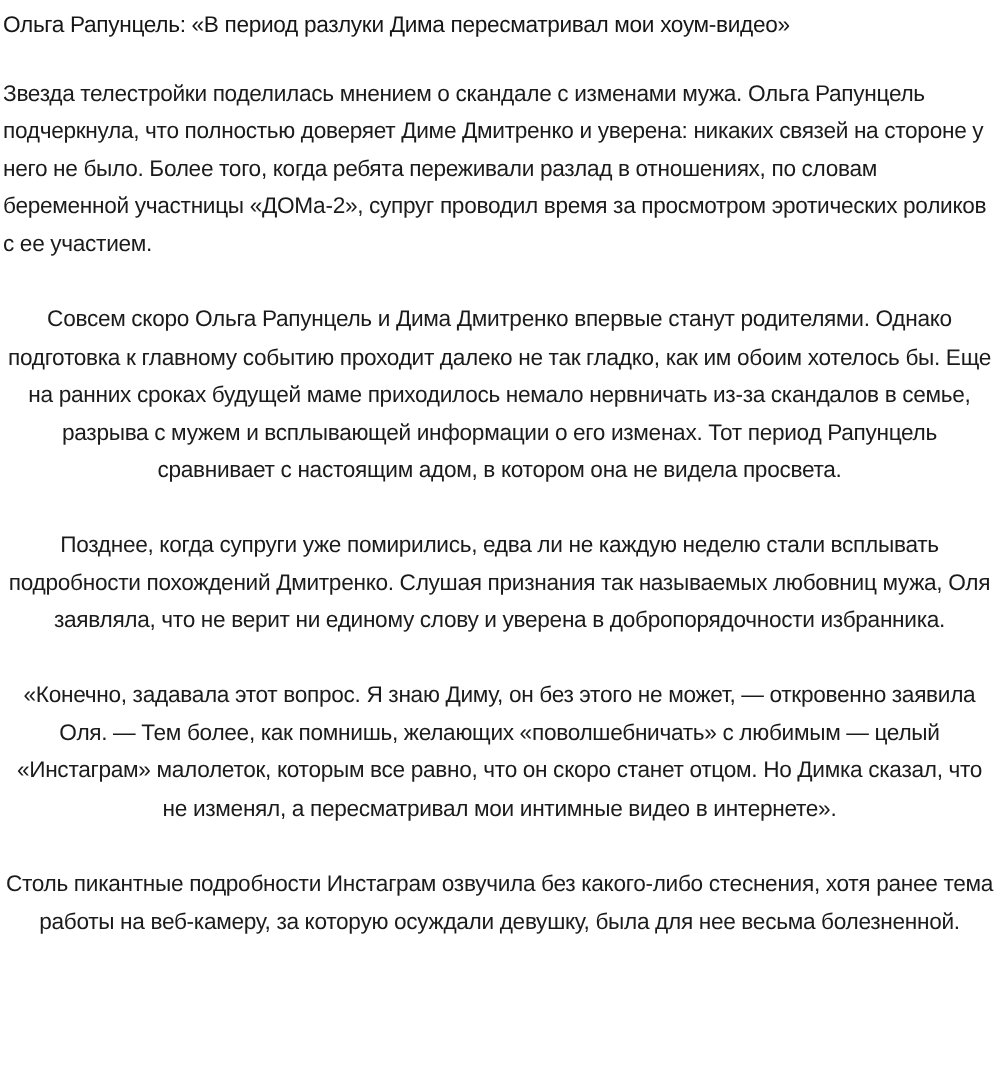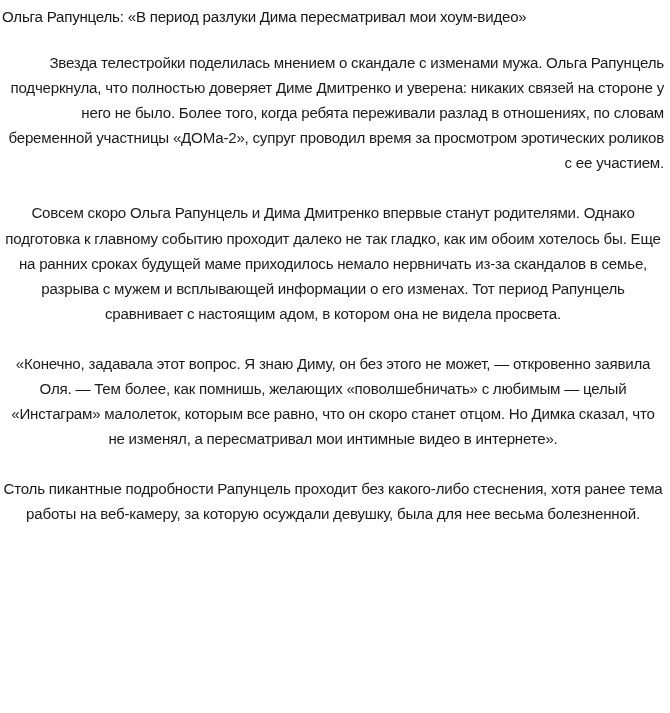--- a/index.html
+++ b/index.html
@@ -50,30 +50,30 @@
 
   
   .article-paragraph + .article-paragraph {
     margin-top: 25px;
     text-align: center;
   }
 
   
   .article-body > .article-paragraph:first-child {
     margin-top: 21px;
-    text-align: right;
   }
 </style>
 </head>
 <body style="background: rgb(255, 255, 255); color: rgb(27, 27, 27);">
 
 <article class="article">
 
   <h1 class="article-title">Ольга Рапунцель: «В период разлуки Дима пересматривал мои хоум-видео»</h1>
 
   <div class="article-body">
     <p class="article-paragraph">Звезда телестройки поделилась мнением о скандале с изменами мужа. Ольга Рапунцель подчеркнула, что полностью доверяет Диме Дмитренко и уверена: никаких связей на стороне у него не было. Более того, когда ребята переживали разлад в отношениях, по словам беременной участницы «ДОМа-2», супруг проводил время за просмотром эротических роликов с ее участием.</p>
     <p class="article-paragraph">Совсем скоро Ольга Рапунцель и Дима Дмитренко впервые станут родителями. Однако подготовка к главному событию проходит далеко не так гладко, как им обоим хотелось бы. Еще на ранних сроках будущей маме приходилось немало нервничать из-за скандалов в семье, разрыва с мужем и всплывающей информации о его изменах. Тот период Рапунцель сравнивает с настоящим адом, в котором она не видела просвета.</p>
+    <p class="article-paragraph">Позднее, когда супруги уже помирились, едва ли не каждую неделю стали всплывать подробности похождений Дмитренко. Слушая признания так называемых любовниц мужа, Оля заявляла, что не верит ни единому слову и уверена в добропорядочности избранника.</p>
     <p class="article-paragraph">«Конечно, задавала этот вопрос. Я знаю Диму, он без этого не может, — откровенно заявила Оля. — Тем более, как помнишь, желающих «поволшеб­ничать» с любимым — целый «Инстаграм» малолеток, которым все равно, что он скоро станет отцом. Но Димка сказал, что не изменял, а пересматривал мои интимные видео в интернете».</p>
-    <p class="article-paragraph">Столь пикантные подробности Рапунцель проходит без какого-либо стеснения, хотя ранее тема работы на веб-камеру, за которую осуждали девушку, была для нее весьма болезненной.</p>
+    <p class="article-paragraph">Столь пикантные подробности Инстаграм озвучила без какого-либо стеснения, хотя ранее тема работы на веб-камеру, за которую осуждали девушку, была для нее весьма болезненной.</p>
   </div>
 
 </article>
 
 </body></html>

